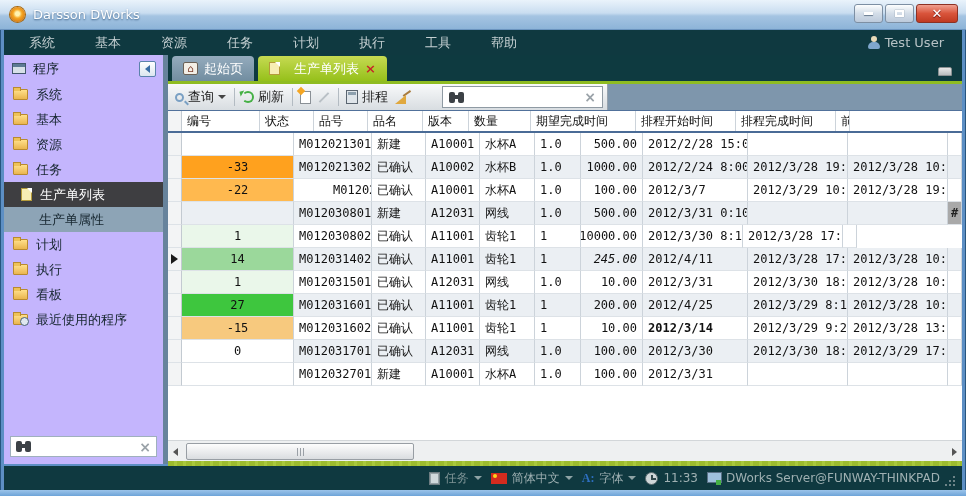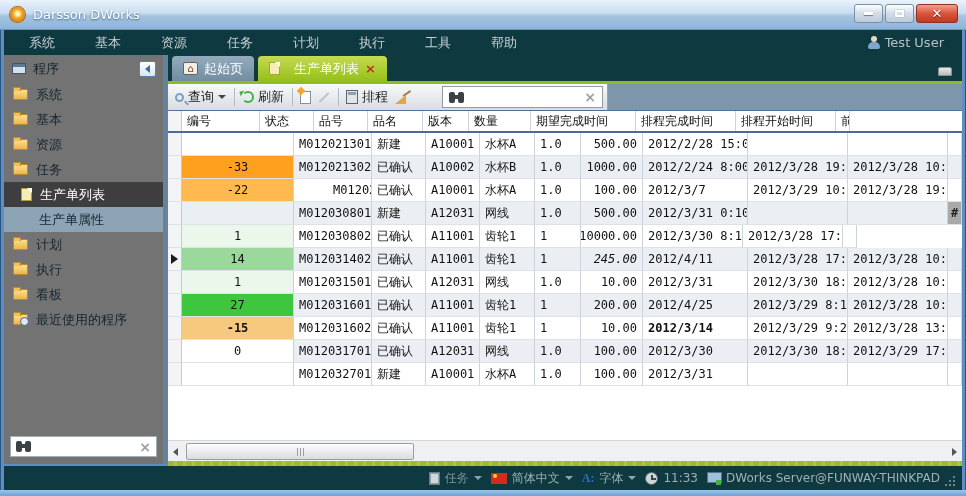--- a/index.html
+++ b/index.html
@@ -25,21 +25,21 @@
   
   .menubar{position:absolute;left:4px;right:4px;top:30px;height:25px;background:#0f3940;
     display:flex;align-items:center;color:#c4cfd1;font-size:13px;}
   .menu-item{margin-left:40px;cursor:default;}
   .menu-item:first-child{margin-left:25px;}
   .menu-user{margin-left:auto;margin-right:18px;display:flex;align-items:center;gap:5px;color:#b7c2c5;}
   .user-ic{width:12px;height:13px;position:relative;}
   .user-ic::before{content:"";position:absolute;left:3px;top:0;width:6px;height:6px;border-radius:50%;background:#e8d9b8;}
   .user-ic::after{content:"";position:absolute;left:0;top:6px;width:12px;height:7px;border-radius:5px 5px 2px 2px;background:#7fa6cc;}
   
-  .sidebar{position:absolute;left:4px;top:55px;width:159px;height:409px;background:#737373;}
+  .sidebar{position:absolute;left:4px;top:55px;width:159px;height:409px;background:#c4b5fd;}
   .side-header{height:27px;display:flex;align-items:center;padding-left:8px;font-size:13px;color:#16262f;}
   .prog-ic{width:14px;height:11px;border:1px solid #41566b;background:#d7e0e8;margin-right:7px;position:relative;}
   .prog-ic::before{content:"";position:absolute;left:0;top:0;right:0;height:3px;background:#5d7a94;}
   .collapse-btn{margin-left:auto;margin-right:7px;width:17px;height:16px;background:linear-gradient(#fff,#dce6ef);
     border:1px solid #5b82ab;border-radius:2px;display:flex;align-items:center;justify-content:center;}
   .tri-left{width:0;height:0;border-top:4px solid transparent;border-bottom:4px solid transparent;border-right:5px solid #3a6ea5;}
   .side-item{height:25px;display:flex;align-items:center;padding-left:9px;font-size:13px;color:#16262f;cursor:default;}
   .side-item.selected{background:#3e3e41;color:#fff;padding-left:17px;}
   .side-item.sub{background:#8da4b6;padding-left:35px;}
   .ic-folder{width:15px;height:11px;margin-right:8px;background:linear-gradient(#ffe08a,#eab54e);
@@ -288,22 +288,22 @@
   <div class="tablewrap" id="tablewrap">
       <div class="trow head">
         <div class="tcell sel" style="width: 14px;"></div>
         <div class="tcell" style="width: 78px;">编号</div>
         <div class="tcell" style="width: 54px;">状态</div>
         <div class="tcell" style="width: 54px;">品号</div>
         <div class="tcell" style="width: 55px;">品名</div>
         <div class="tcell" style="width: 46px;">版本</div>
         <div class="tcell" style="width: 62px;">数量</div>
         <div class="tcell" style="width: 105px;">期望完成时间</div>
+        <div class="tcell" style="width: 100px;">排程开始时间</div>
         <div class="tcell" style="width: 100px;">排程完成时间</div>
-        <div class="tcell" style="width: 100px;">排程开始时间</div>
         <div class="tcell" style="width: 14px;">前</div>
       </div>
       <div class="trow">
         <div class="tcell sel" style="width: 14px;"></div>
         <div class="tcell diffc" style="width: 112px;"></div>
         <div class="tcell" style="width: 78px;">M012021301</div>
         <div class="tcell" style="width: 54px;">新建</div>
         <div class="tcell" style="width: 54px;">A10001</div>
         <div class="tcell" style="width: 55px;">水杯A</div>
         <div class="tcell" style="width: 46px;">1.0</div>
@@ -407,21 +407,21 @@
         <div class="tcell" style="width: 55px;">齿轮1</div>
         <div class="tcell" style="width: 46px;">1</div>
         <div class="tcell num" style="width: 62px;">200.00</div>
         <div class="tcell" style="width: 105px;">2012/4/25</div>
         <div class="tcell" style="width: 100px;">2012/3/29 8:15</div>
         <div class="tcell" style="width: 100px;">2012/3/28 10:52</div>
         <div class="tcell flagc" style="width: 14px;"></div>
       </div>
       <div class="trow">
         <div class="tcell sel" style="width: 14px;"></div>
-        <div class="tcell diffc" style="width: 112px; background: rgb(247, 201, 126); font-weight: bold;">-15</div>
+        <div class="tcell diffc" style="width: 112px; background: rgb(247, 201, 126);">-15</div>
         <div class="tcell" style="width: 78px;">M012031602</div>
         <div class="tcell" style="width: 54px;">已确认</div>
         <div class="tcell" style="width: 54px;">A11001</div>
         <div class="tcell" style="width: 55px;">齿轮1</div>
         <div class="tcell" style="width: 46px;">1</div>
         <div class="tcell num" style="width: 62px;">10.00</div>
         <div class="tcell" style="width: 105px; font-weight: bold;">2012/3/14</div>
         <div class="tcell" style="width: 100px;">2012/3/29 9:20</div>
         <div class="tcell" style="width: 100px;">2012/3/28 13:40</div>
         <div class="tcell flagc" style="width: 14px;"></div>

